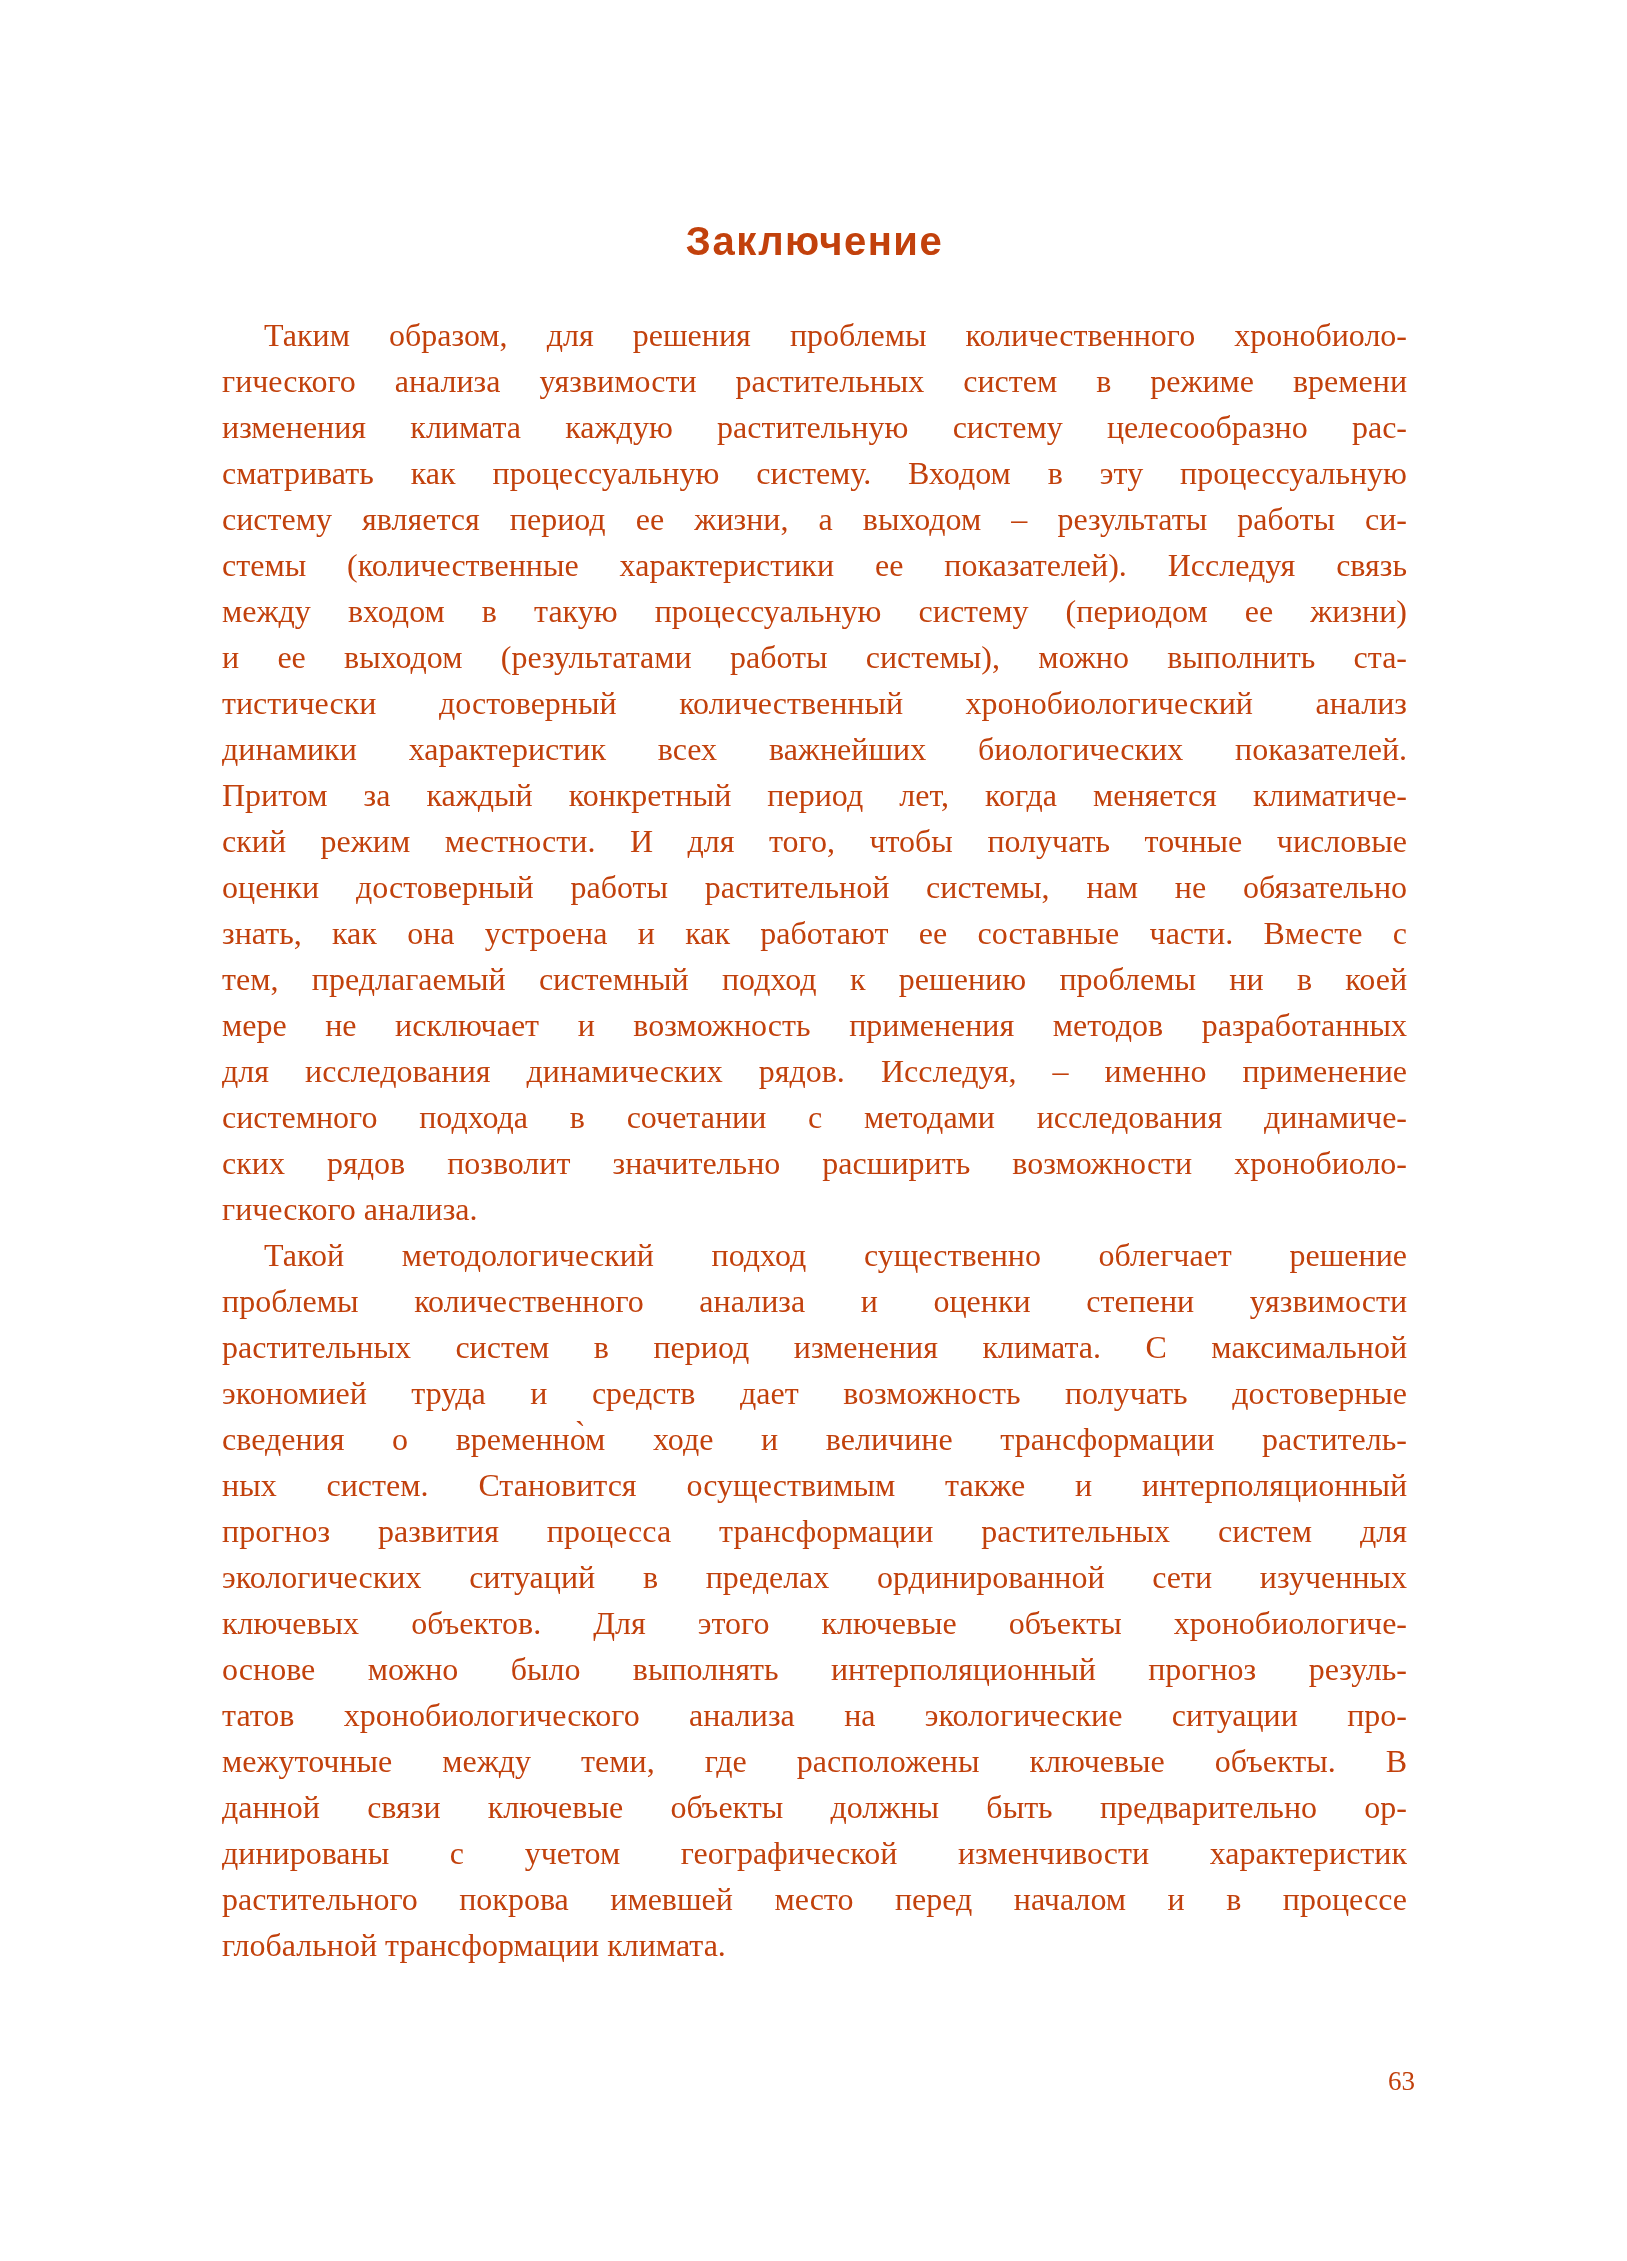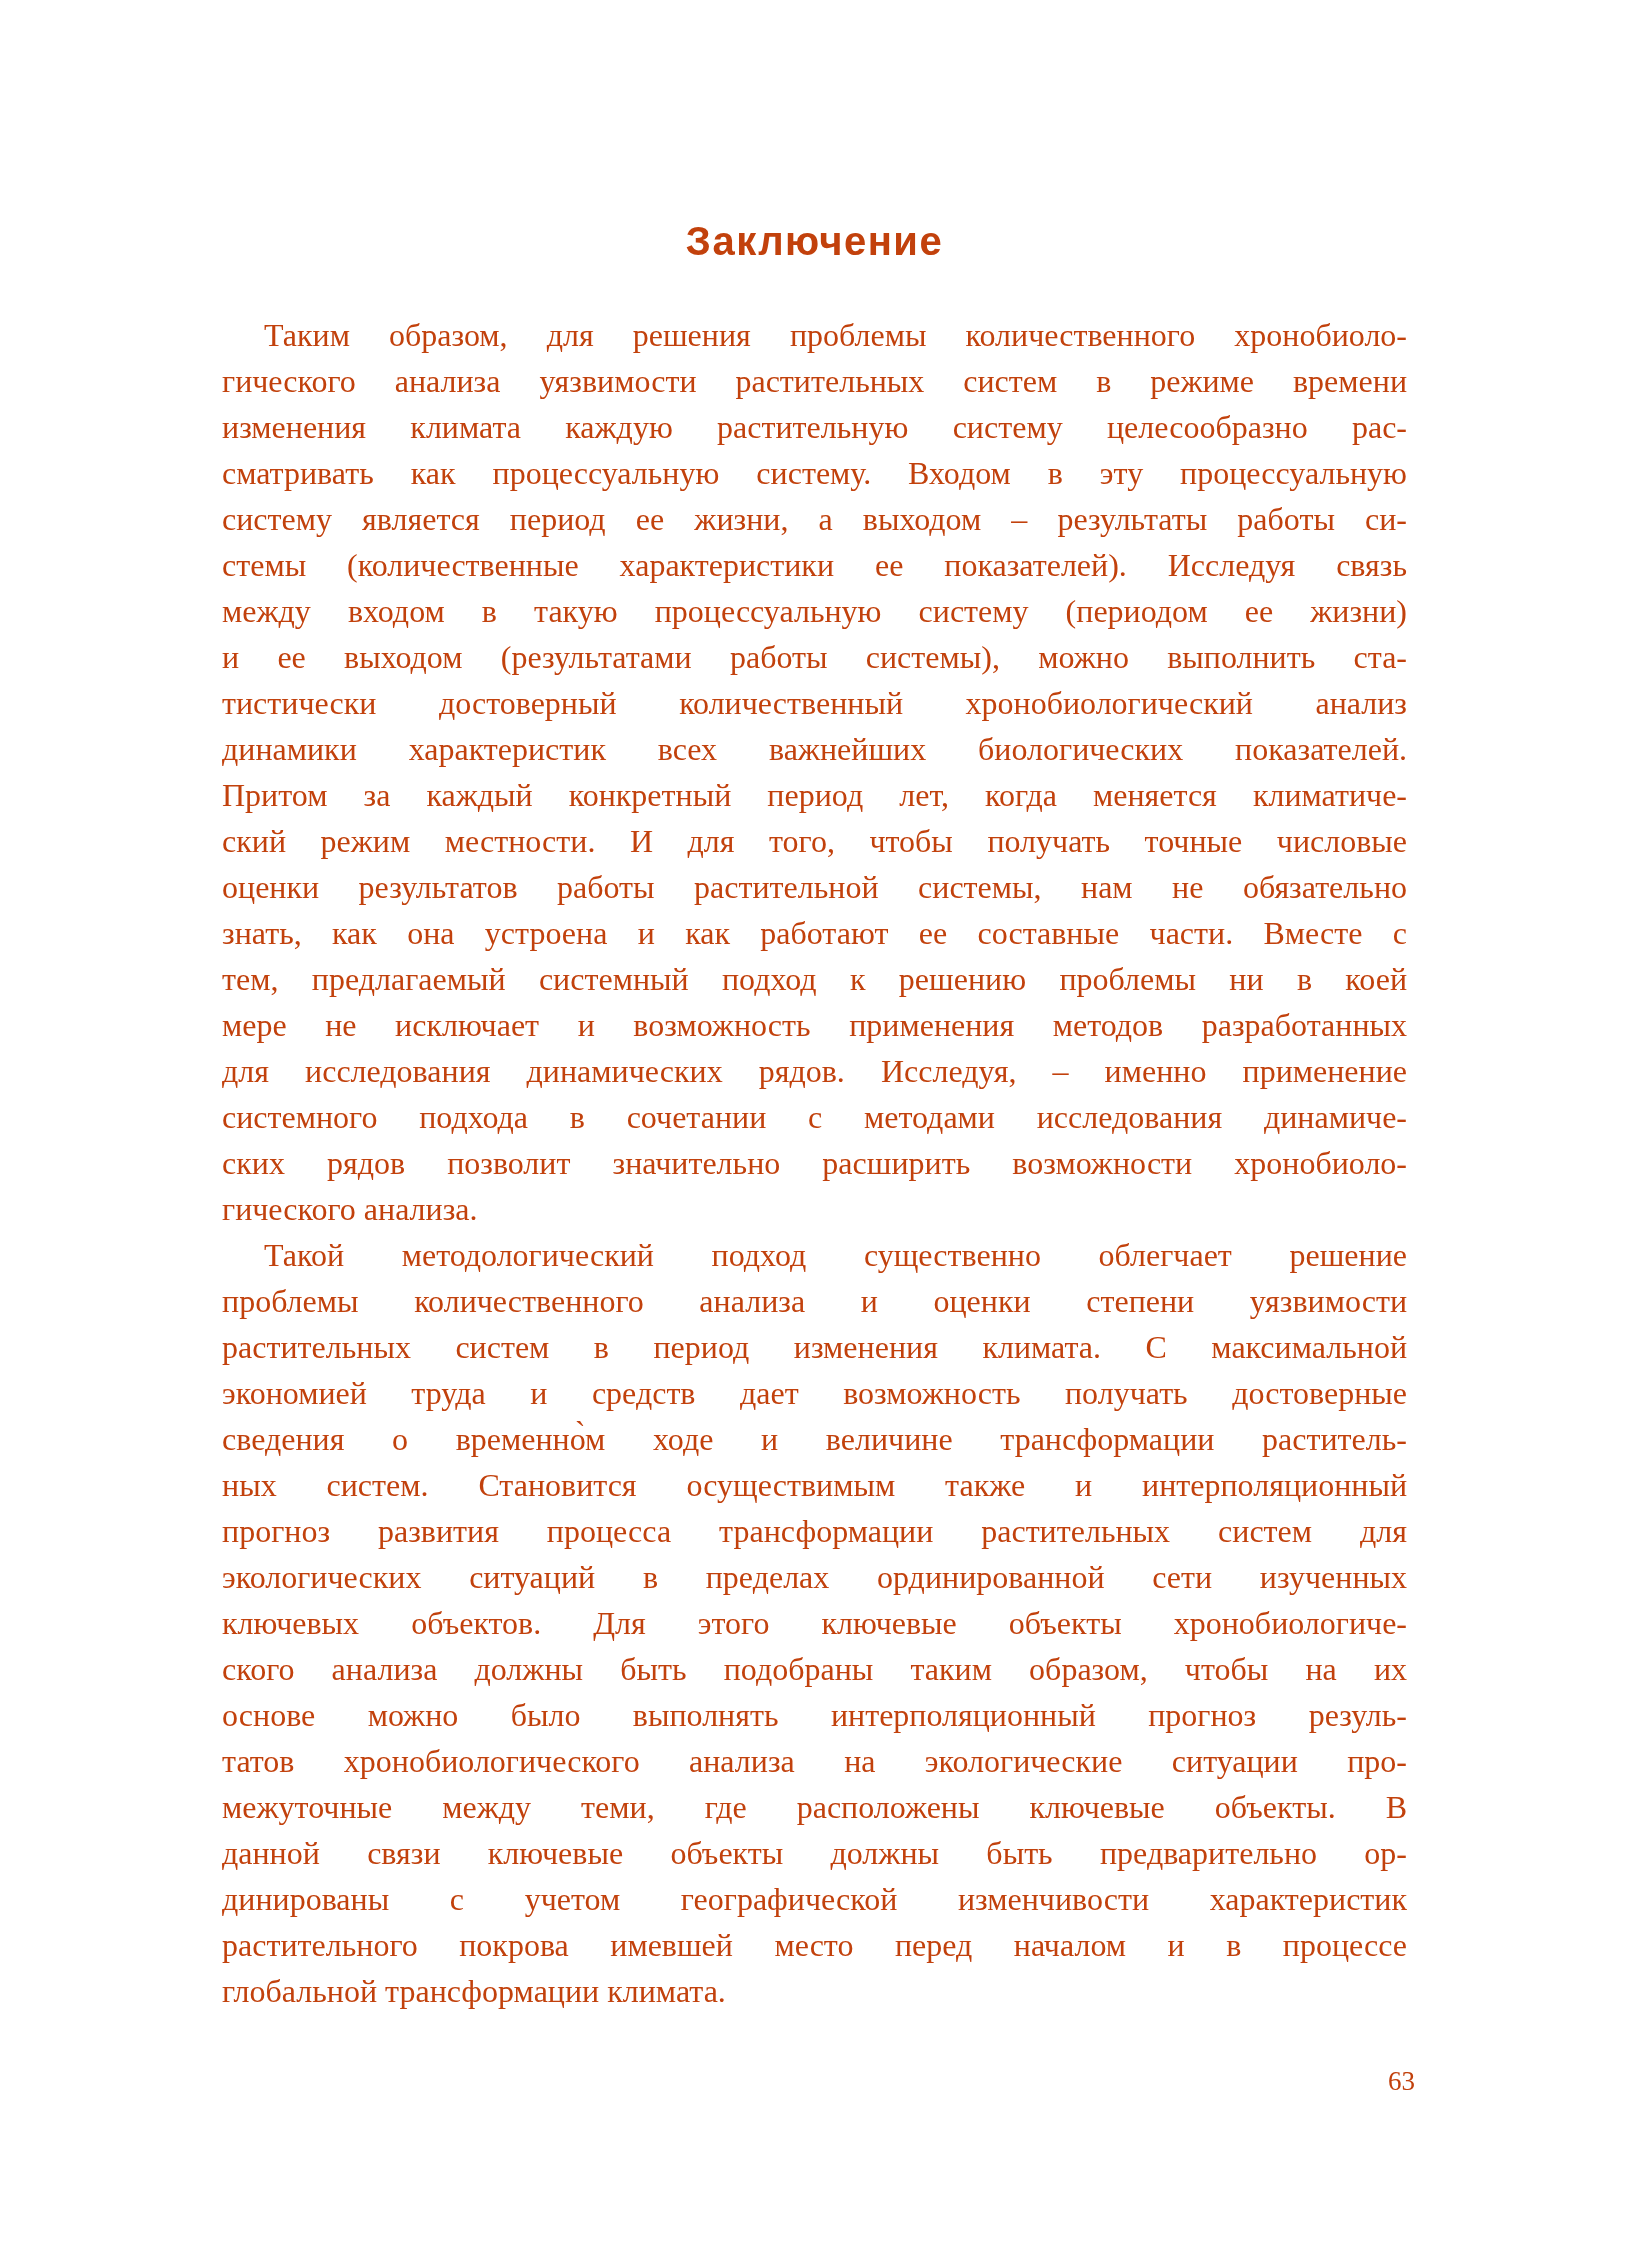--- a/index.html
+++ b/index.html
@@ -78,40 +78,39 @@
         <div class="line">изменения климата каждую растительную систему целесообразно рас-</div>
         <div class="line">сматривать как процессуальную систему. Входом в эту процессуальную</div>
         <div class="line">систему является период ее жизни, а выходом – результаты работы си-</div>
         <div class="line">стемы (количественные характеристики ее показателей). Исследуя связь</div>
         <div class="line">между входом в такую процессуальную систему (периодом ее жизни)</div>
         <div class="line">и ее выходом (результатами работы системы), можно выполнить ста-</div>
         <div class="line">тистически достоверный количественный хронобиологический анализ</div>
         <div class="line">динамики характеристик всех важнейших биологических показателей.</div>
         <div class="line">Притом за каждый конкретный период лет, когда меняется климатиче-</div>
         <div class="line">ский режим местности. И для того, чтобы получать точные числовые</div>
-        <div class="line">оценки результатов работы растительной системы, нам не обязательно</div>
+        <div class="line">оценки достоверный работы растительной системы, нам не обязательно</div>
         <div class="line">знать, как она устроена и как работают ее составные части. Вместе с</div>
         <div class="line">тем, предлагаемый системный подход к решению проблемы ни в коей</div>
         <div class="line">мере не исключает и возможность применения методов разработанных</div>
         <div class="line">для исследования динамических рядов. Исследуя, – именно применение</div>
         <div class="line">системного подхода в сочетании с методами исследования динамиче-</div>
         <div class="line">ских рядов позволит значительно расширить возможности хронобиоло-</div>
         <div class="line last">гического анализа.</div>
       </div>
       <div class="paragraph">
         <div class="line first">Такой методологический подход существенно облегчает решение</div>
         <div class="line">проблемы количественного анализа и оценки степени уязвимости</div>
         <div class="line">растительных систем в период изменения климата. С максимальной</div>
         <div class="line">экономией труда и средств дает возможность получать достоверные</div>
         <div class="line">сведения о временно̀м ходе и величине трансформации раститель-</div>
         <div class="line">ных систем. Становится осуществимым также и интерполяционный</div>
         <div class="line">прогноз развития процесса трансформации растительных систем для</div>
         <div class="line">экологических ситуаций в пределах ординированной сети изученных</div>
         <div class="line">ключевых объектов. Для этого ключевые объекты хронобиологиче-</div>
-        <div class="line">ского анализа должны быть подобраны таким образом, чтобы на их</div>
         <div class="line">основе можно было выполнять интерполяционный прогноз резуль-</div>
         <div class="line">татов хронобиологического анализа на экологические ситуации про-</div>
         <div class="line">межуточные между теми, где расположены ключевые объекты. В</div>
         <div class="line">данной связи ключевые объекты должны быть предварительно ор-</div>
         <div class="line">динированы с учетом географической изменчивости характеристик</div>
         <div class="line">растительного покрова имевшей место перед началом и в процессе</div>
         <div class="line last">глобальной трансформации климата.</div>
       </div>
     </div>
 

